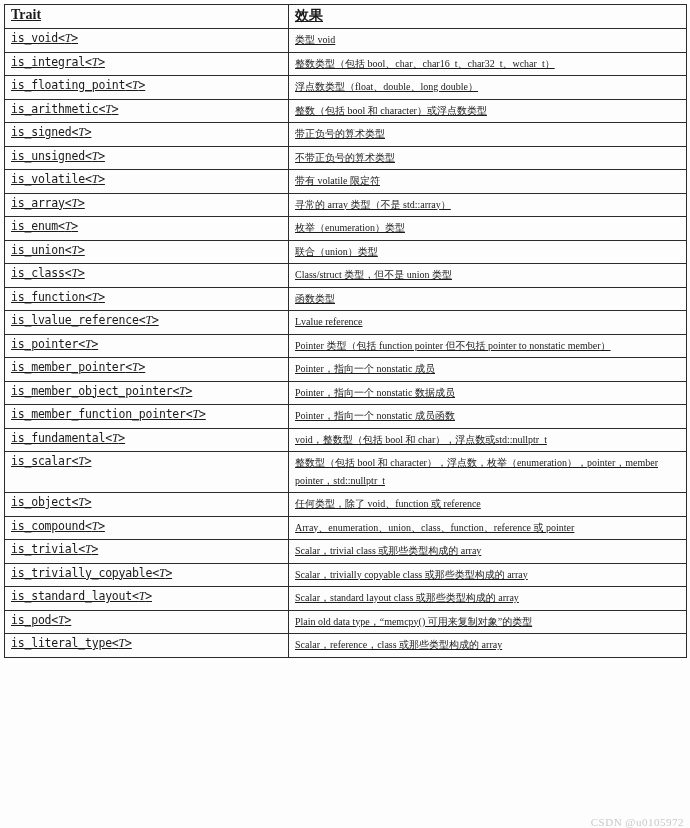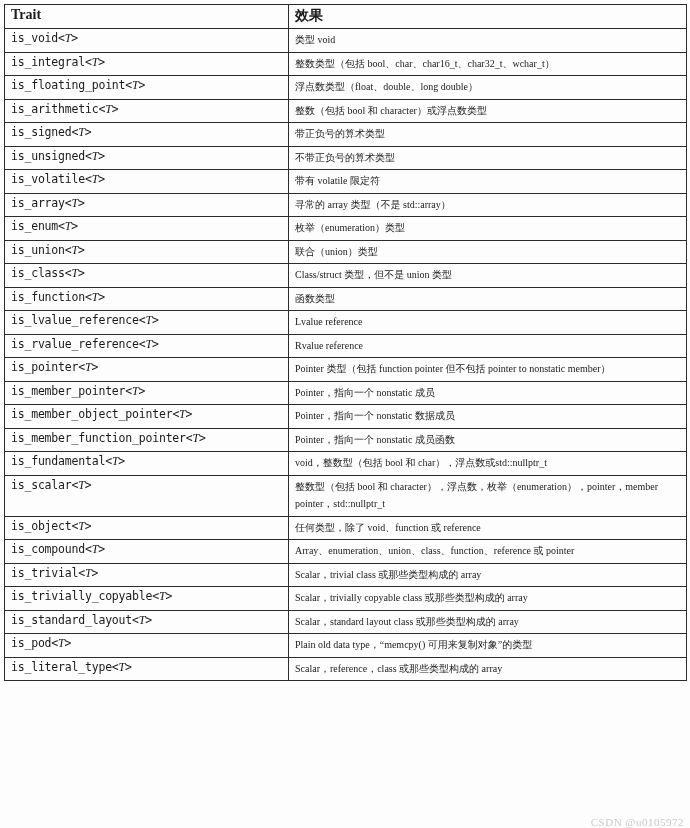--- a/index.html
+++ b/index.html
@@ -27,20 +27,21 @@
     margin: 4px 0 0 4px;
     table-layout: fixed;
   }
   table.traits col.c1 { width: 284px; }
   table.traits col.c2 { width: 398px; }
 
   table.traits th, table.traits td {
     border: 1px solid #2b2b2b;
     vertical-align: top;
     padding: 2px 4px 3px 6px;
+    text-decoration: underline;
   }
   table.traits thead th {
     font-family: "Liberation Serif", serif;
     font-weight: bold;
     font-size: 14px;
     text-align: left;
     padding-top: 2px;
     padding-bottom: 3px;
   }
   td.trait {
@@ -137,24 +138,20 @@
         </tr>
         <tr>
           <td class="trait"><span>is_function</span><span>&lt;</span><span class="tp">T</span><span>&gt;</span></td>
           <td class="effect">函数类型</td>
         </tr>
         <tr>
           <td class="trait"><span>is_lvalue_reference</span><span>&lt;</span><span class="tp">T</span><span>&gt;</span></td>
           <td class="effect">Lvalue reference</td>
         </tr>
         <tr>
-          <td class="trait"><span>is_rvalue_reference</span><span>&lt;</span><span class="tp">T</span><span>&gt;</span></td>
-          <td class="effect">Rvalue reference</td>
-        </tr>
-        <tr>
           <td class="trait"><span>is_pointer</span><span>&lt;</span><span class="tp">T</span><span>&gt;</span></td>
           <td class="effect">Pointer 类型（包括 function pointer 但不包括 pointer to nonstatic member）</td>
         </tr>
         <tr>
           <td class="trait"><span>is_member_pointer</span><span>&lt;</span><span class="tp">T</span><span>&gt;</span></td>
           <td class="effect">Pointer，指向一个 nonstatic 成员</td>
         </tr>
         <tr>
           <td class="trait"><span>is_member_object_pointer</span><span>&lt;</span><span class="tp">T</span><span>&gt;</span></td>
           <td class="effect">Pointer，指向一个 nonstatic 数据成员</td>

